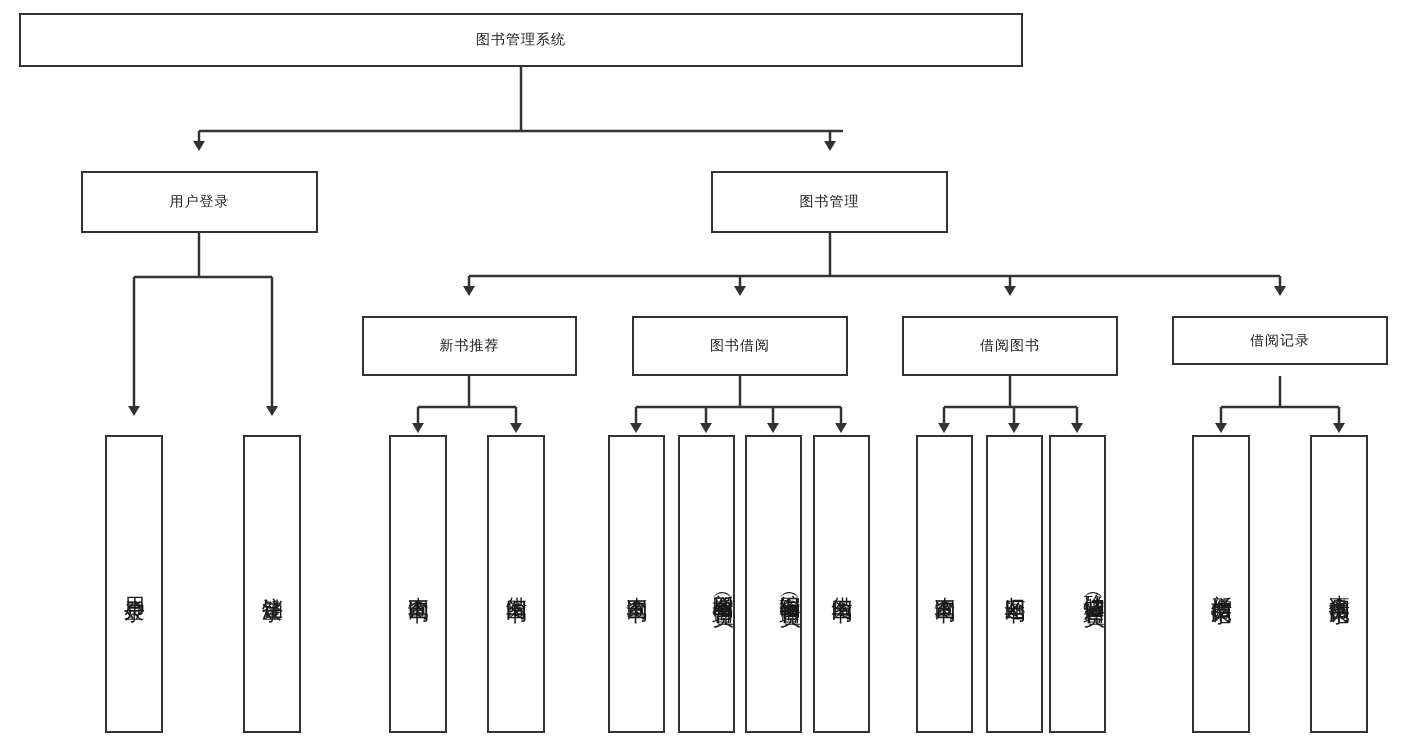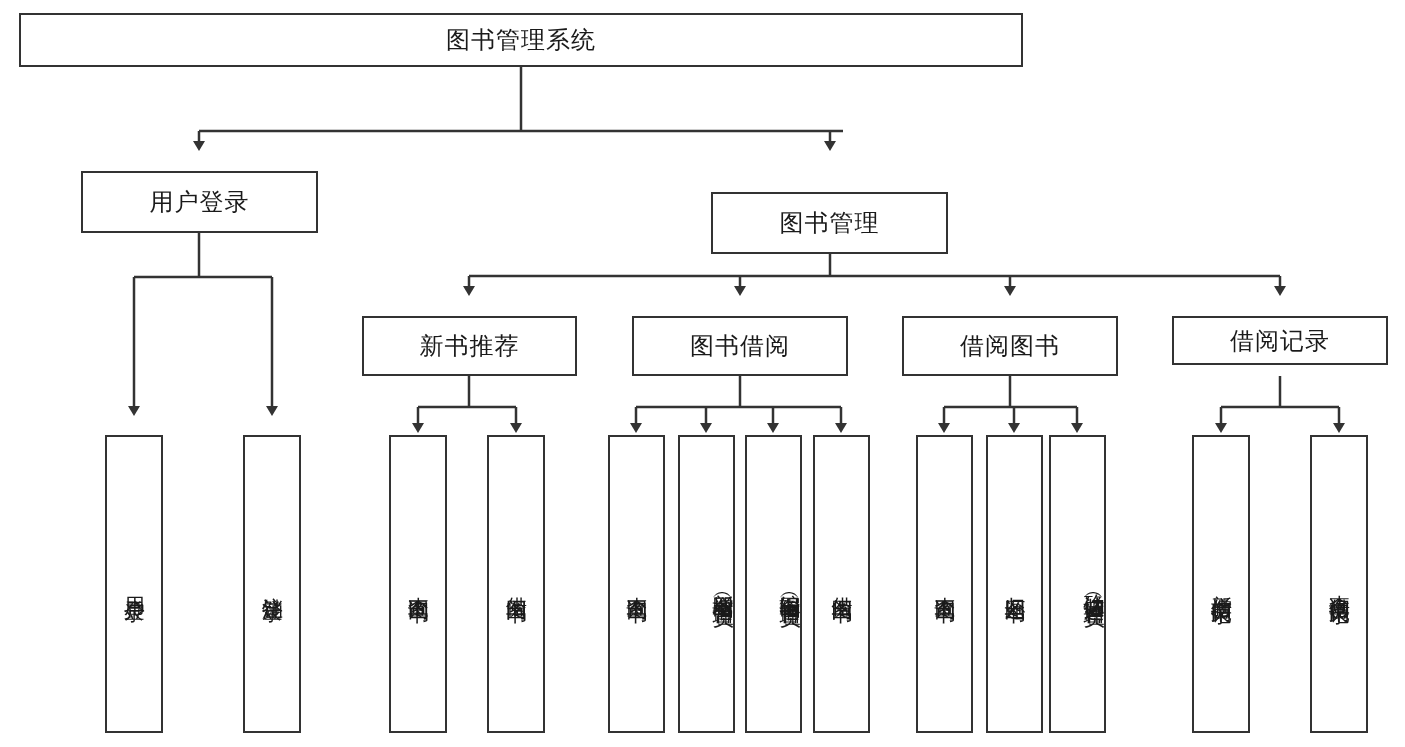--- a/index.html
+++ b/index.html
@@ -29,21 +29,21 @@
     box-sizing: border-box;
     border: 2px solid #333333;
     background: #ffffff;
     display: flex;
     align-items: center;
     justify-content: center;
     color: #1a1a1a;
   }
   .node.h {
     
-    font-size: 24px;
+    font-size: 14px;
     letter-spacing: 1px;
   }
   .node.v {
     
     writing-mode: vertical-rl;
     text-orientation: upright;
     font-size: 21px;
     letter-spacing: 2px;
     line-height: 1;
     align-items: flex-start;
@@ -117,21 +117,21 @@
       <path d="M1280,376 L1280,407"></path>
       <path d="M1221,407 L1339,407"></path>
       <path d="M1221,407 L1221,424" marker-end="url(#arrow)"></path>
       <path d="M1339,407 L1339,424" marker-end="url(#arrow)"></path>
     </g>
   </svg>
 
   <div class="node h" style="left:19px; top:13px; width:1004px; height:54px;">图书管理系统</div>
 
   <div class="node h" style="left:81px; top:171px; width:237px; height:62px;">用户登录</div>
-  <div class="node h" style="left:711px; top:171px; width:237px; height:62px;margin-top:21px;">图书管理</div>
+  <div class="node h" style="left:711px; top:171px; width:237px; height:62px;">图书管理</div>
 
   <div class="node h" style="left:362px; top:316px; width:215px; height:60px;font-family:Liberation Mono, monospace;">新书推荐</div>
   <div class="node h" style="left:632px; top:316px; width:216px; height:60px;">图书借阅</div>
   <div class="node h" style="left:902px; top:316px; width:216px; height:60px;">借阅图书</div>
   <div class="node h" style="left:1172px; top:316px; width:216px; height:49px;">借阅记录</div>
 
   <div class="node v midalign" style="left:105px; top:435px; width:58px; height:298px;">用户登录</div>
   <div class="node v midalign" style="left:243px; top:435px; width:58px; height:298px;">注销登录</div>
 
   <div class="node v midalign" style="left:389px; top:435px; width:58px; height:298px;">查询图书</div>

